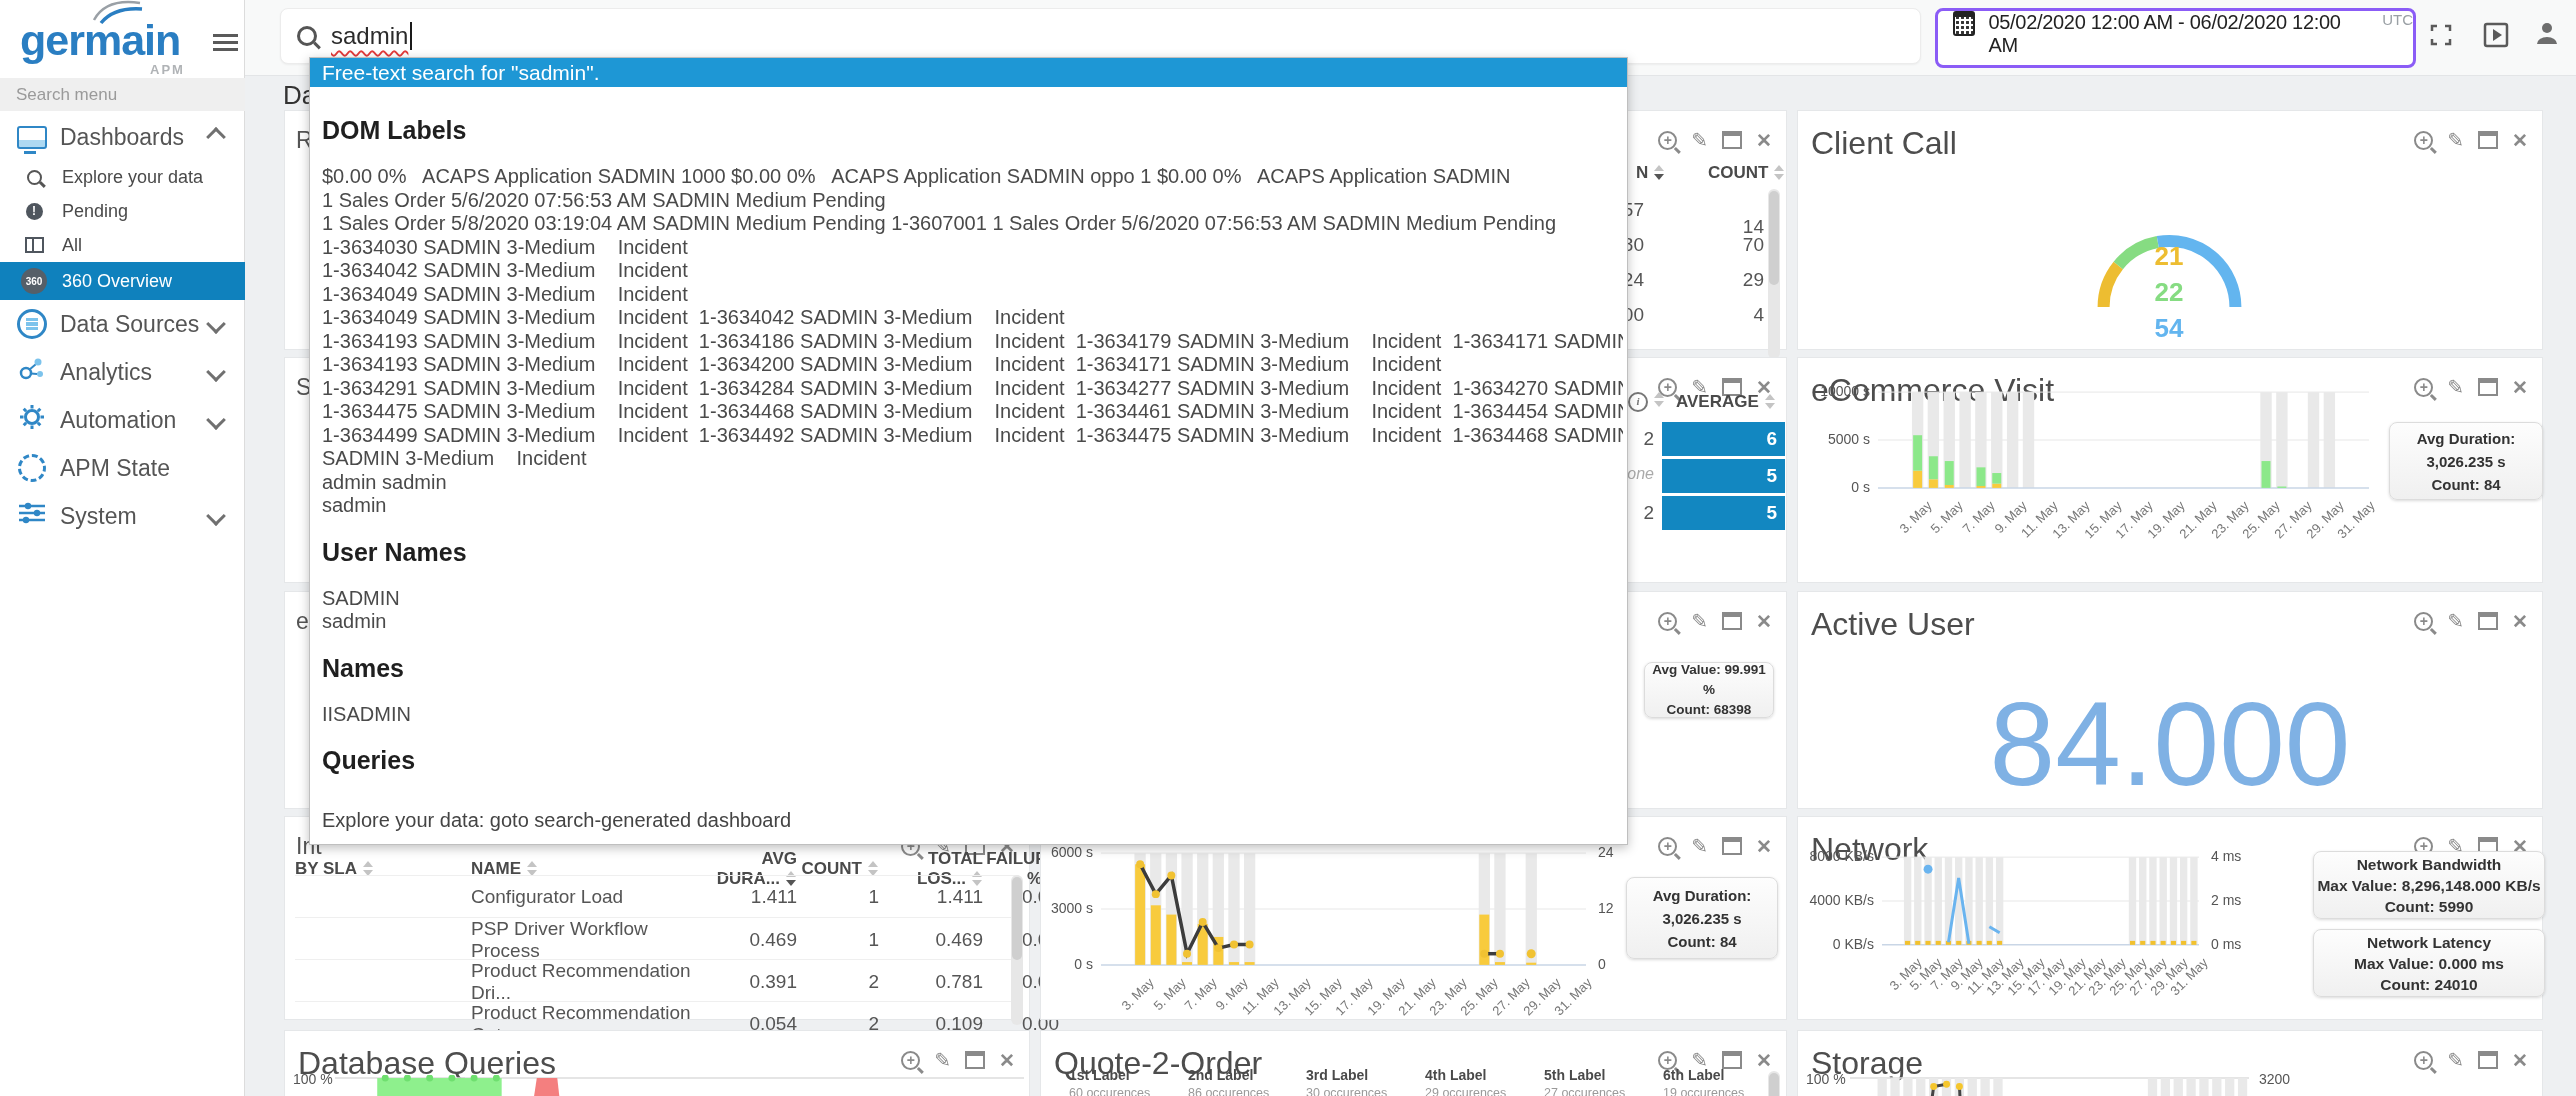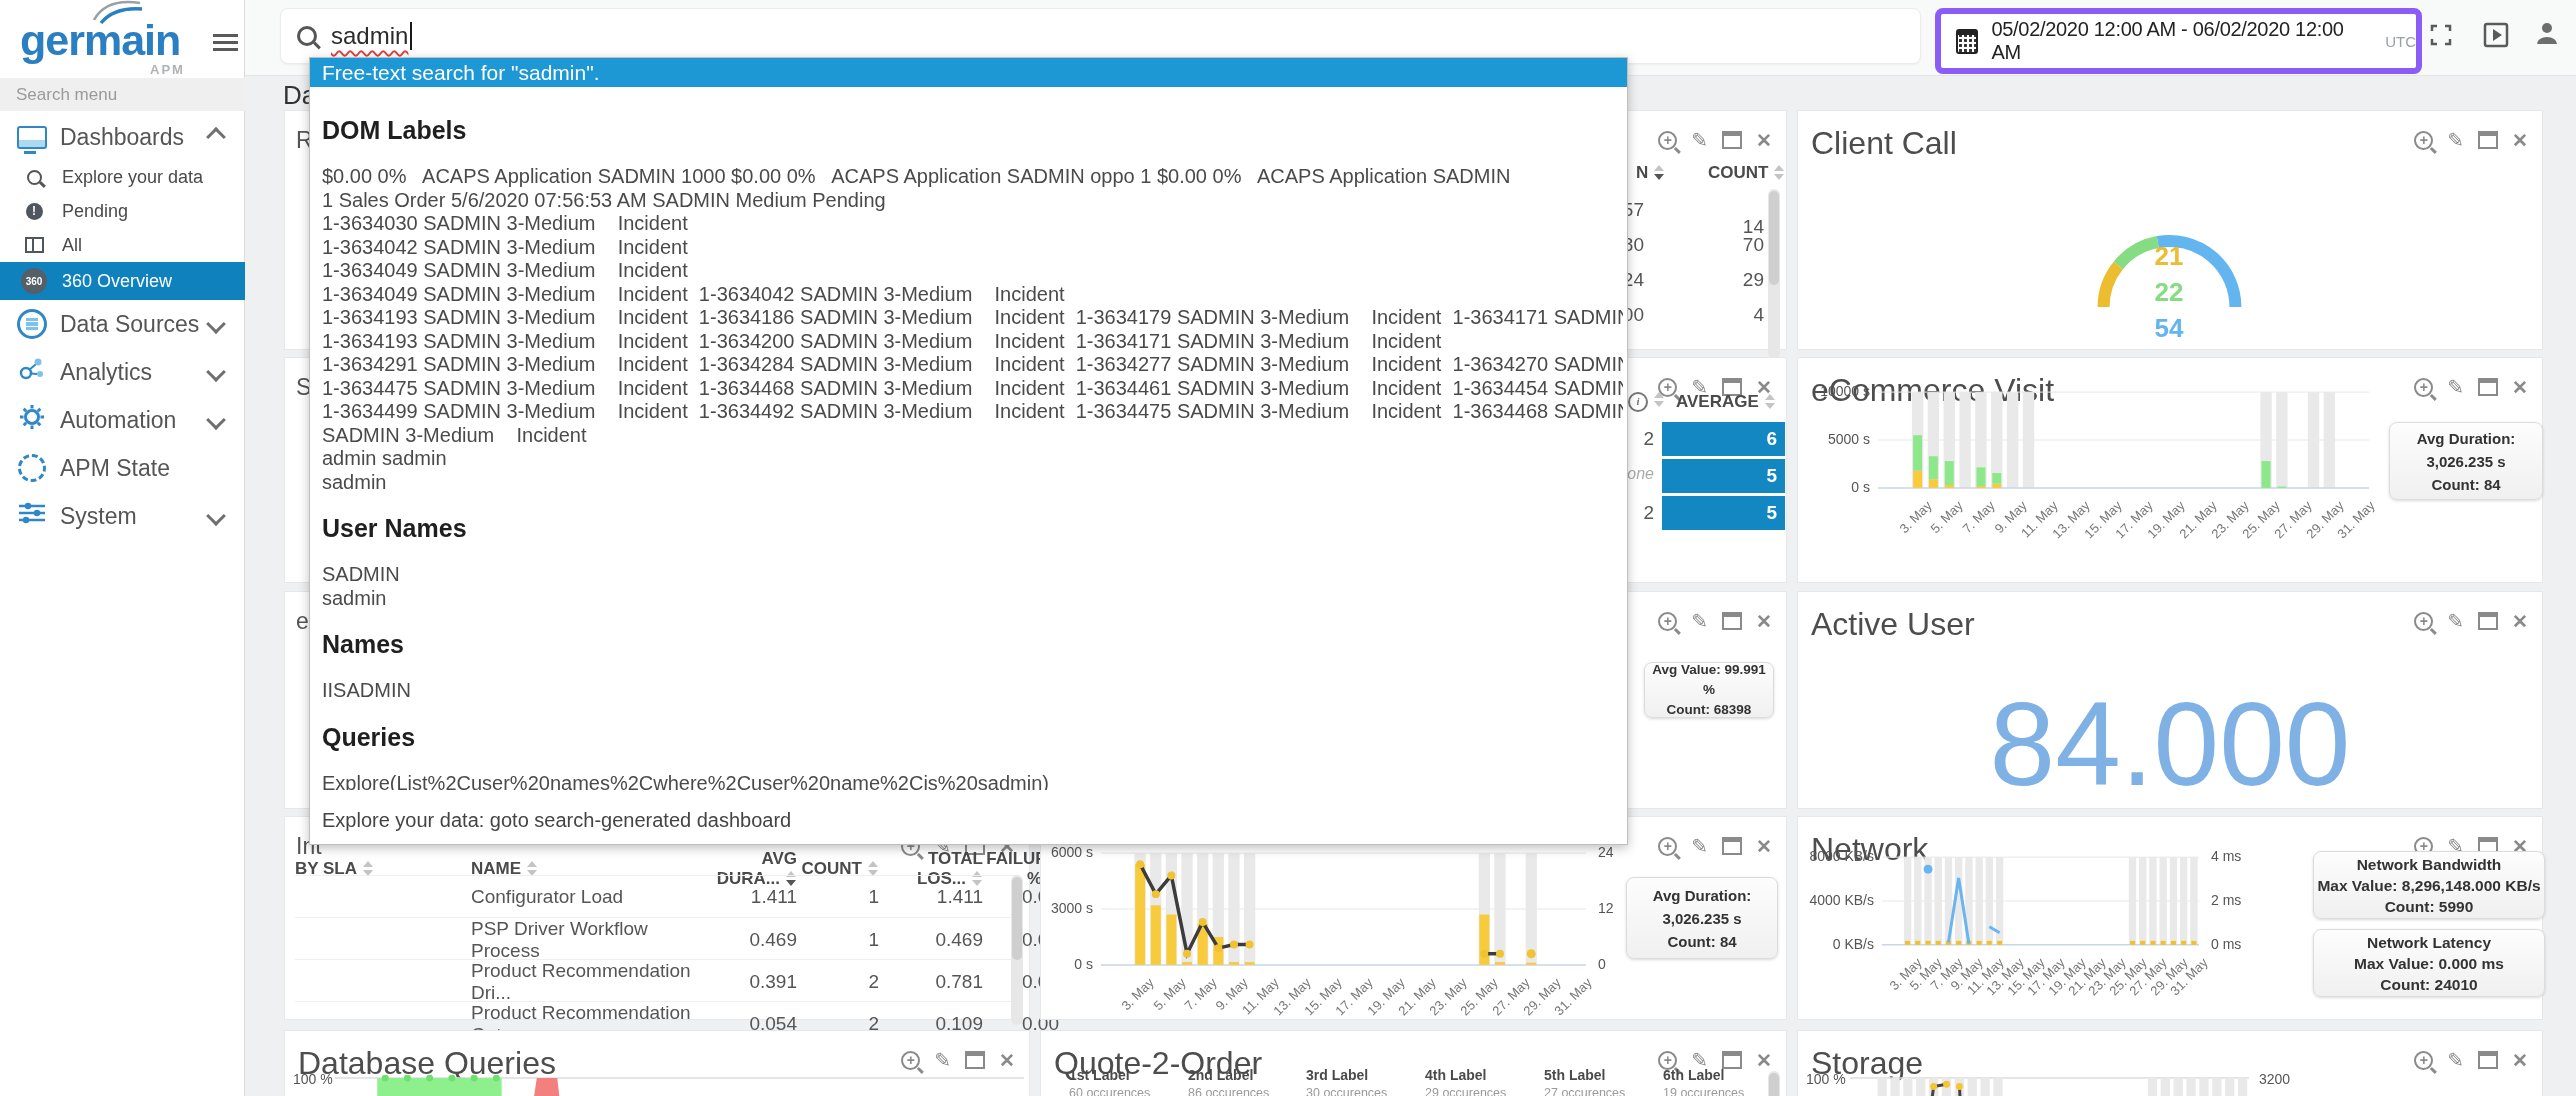--- a/index.html
+++ b/index.html
@@ -36,21 +36,21 @@
   .datasources-icon{width:24px;height:24px;border:3px solid #2f87c6;border-radius:50%;display:flex;align-items:center;justify-content:center}
   .datasources-icon::after{content:'';width:12px;height:12px;background:repeating-linear-gradient(#7cc3ec 0 3px,#fff 3px 4.5px)}
   .apmstate-icon{width:22px;height:22px;border:3px dashed #2f87c6;border-radius:50%}
   
   .topbar{position:absolute;left:245px;top:0;right:0;height:75px;background:#f8f9f9;border-bottom:1px solid #e3e5e7}
   .search-box{position:absolute;left:35px;top:8px;width:1639px;height:54px;background:#fff;border:1px solid #ececec;border-radius:8px;box-shadow:0 1px 2px rgba(0,0,0,.05);display:flex;align-items:center}
   .mag{width:14px;height:14px;border:3px solid #555;border-radius:50%;position:relative;margin:0 14px 0 16px}
   .mag::after{content:'';position:absolute;width:8px;height:3px;background:#555;right:-7px;bottom:-4px;transform:rotate(45deg)}
   .search-text{font-size:24px;color:#2b2b2b;text-decoration:underline;text-decoration-style:wavy;text-decoration-color:#e23b3b;text-decoration-thickness:2px;text-underline-offset:6px}
   .caret{display:inline-block;width:2px;height:28px;background:#1a1a1a;margin-left:2px}
-  .date-box{position:absolute;left:1690px;top:8px;width:475px;height:54px;background:#fff;border:6px solid #8b5cf6;border-radius:8px;display:flex;align-items:center;font-size:20px;color:#222;letter-spacing:-0.3px}
+  .date-box{position:absolute;left:1690px;top:8px;width:475px;height:54px;background:#fff;border:3px solid #8b5cf6;border-radius:8px;display:flex;font-size:20px;color:#222;letter-spacing:-0.3px}
   .cal{width:19px;height:17px;border:2.5px solid #222;border-radius:3px;border-top-width:6px;margin:0 13px 0 15px;background:radial-gradient(circle 1.5px,#333 1.4px,transparent 1.6px) 0 3px/5px 5px}
   .utc{margin-left:20px;font-size:15px;color:#9aa0a5;letter-spacing:0}
   .tb-icon{position:absolute;top:22px;cursor:pointer}
   
   .widget{position:absolute;background:#fff;border:1px solid #e5e7e9;box-sizing:border-box}
   .wtitle{position:absolute;top:14px;left:13px;font-size:32px;color:#4d4d4d;white-space:nowrap}
   .w-icons{position:absolute;top:17px;right:14px;display:flex;gap:14px;align-items:center}
   .ic-zoom{width:15px;height:15px;border:2.5px solid #8a8a8a;border-radius:50%;position:relative;color:#8a8a8a;font-size:14px;font-weight:bold;line-height:14px;text-align:center;cursor:pointer}
   .ic-zoom::after{content:'';position:absolute;width:7px;height:2.5px;background:#8a8a8a;right:-6px;bottom:-4px;transform:rotate(45deg)}
   .ic-pencil{font-size:20px;color:#8a8a8a;cursor:pointer}
@@ -648,20 +648,21 @@
           <circle cx="109.7" cy="11.4" r="3.5" fill="#f5c62d"></circle>
         </svg></div>
   </section>
 
   <div class="dropdown">
     <div class="dd-bar">Free-text search for "sadmin".</div>
     <div class="dd-body" id="ddbody">
         <div class="dd-h first">DOM Labels</div>
         <div class="dd-item">$0.00 0%   ACAPS Application SADMIN 1000 $0.00 0%   ACAPS Application SADMIN oppo 1 $0.00 0%   ACAPS Application SADMIN</div>
         <div class="dd-item">1 Sales Order 5/6/2020 07:56:53 AM SADMIN Medium Pending</div>
+        <div class="dd-item">1 Sales Order 5/8/2020 03:19:04 AM SADMIN Medium Pending 1-3607001 1 Sales Order 5/6/2020 07:56:53 AM SADMIN Medium Pending</div>
         <div class="dd-item">1-3634030 SADMIN 3-Medium    Incident</div>
         <div class="dd-item">1-3634042 SADMIN 3-Medium    Incident</div>
         <div class="dd-item">1-3634049 SADMIN 3-Medium    Incident</div>
         <div class="dd-item">1-3634049 SADMIN 3-Medium    Incident  1-3634042 SADMIN 3-Medium    Incident</div>
         <div class="dd-item">1-3634193 SADMIN 3-Medium    Incident  1-3634186 SADMIN 3-Medium    Incident  1-3634179 SADMIN 3-Medium    Incident  1-3634171 SADMIN 3-Medium    Incident</div>
         <div class="dd-item">1-3634193 SADMIN 3-Medium    Incident  1-3634200 SADMIN 3-Medium    Incident  1-3634171 SADMIN 3-Medium    Incident</div>
         <div class="dd-item">1-3634291 SADMIN 3-Medium    Incident  1-3634284 SADMIN 3-Medium    Incident  1-3634277 SADMIN 3-Medium    Incident  1-3634270 SADMIN 3-Medium    Incident  1-36</div>
         <div class="dd-item">1-3634475 SADMIN 3-Medium    Incident  1-3634468 SADMIN 3-Medium    Incident  1-3634461 SADMIN 3-Medium    Incident  1-3634454 SADMIN 3-Medium    Incident</div>
         <div class="dd-item">1-3634499 SADMIN 3-Medium    Incident  1-3634492 SADMIN 3-Medium    Incident  1-3634475 SADMIN 3-Medium    Incident  1-3634468 SADMIN 3-Medium    Incident  1-36</div>
         <div class="dd-item">SADMIN 3-Medium    Incident</div>

